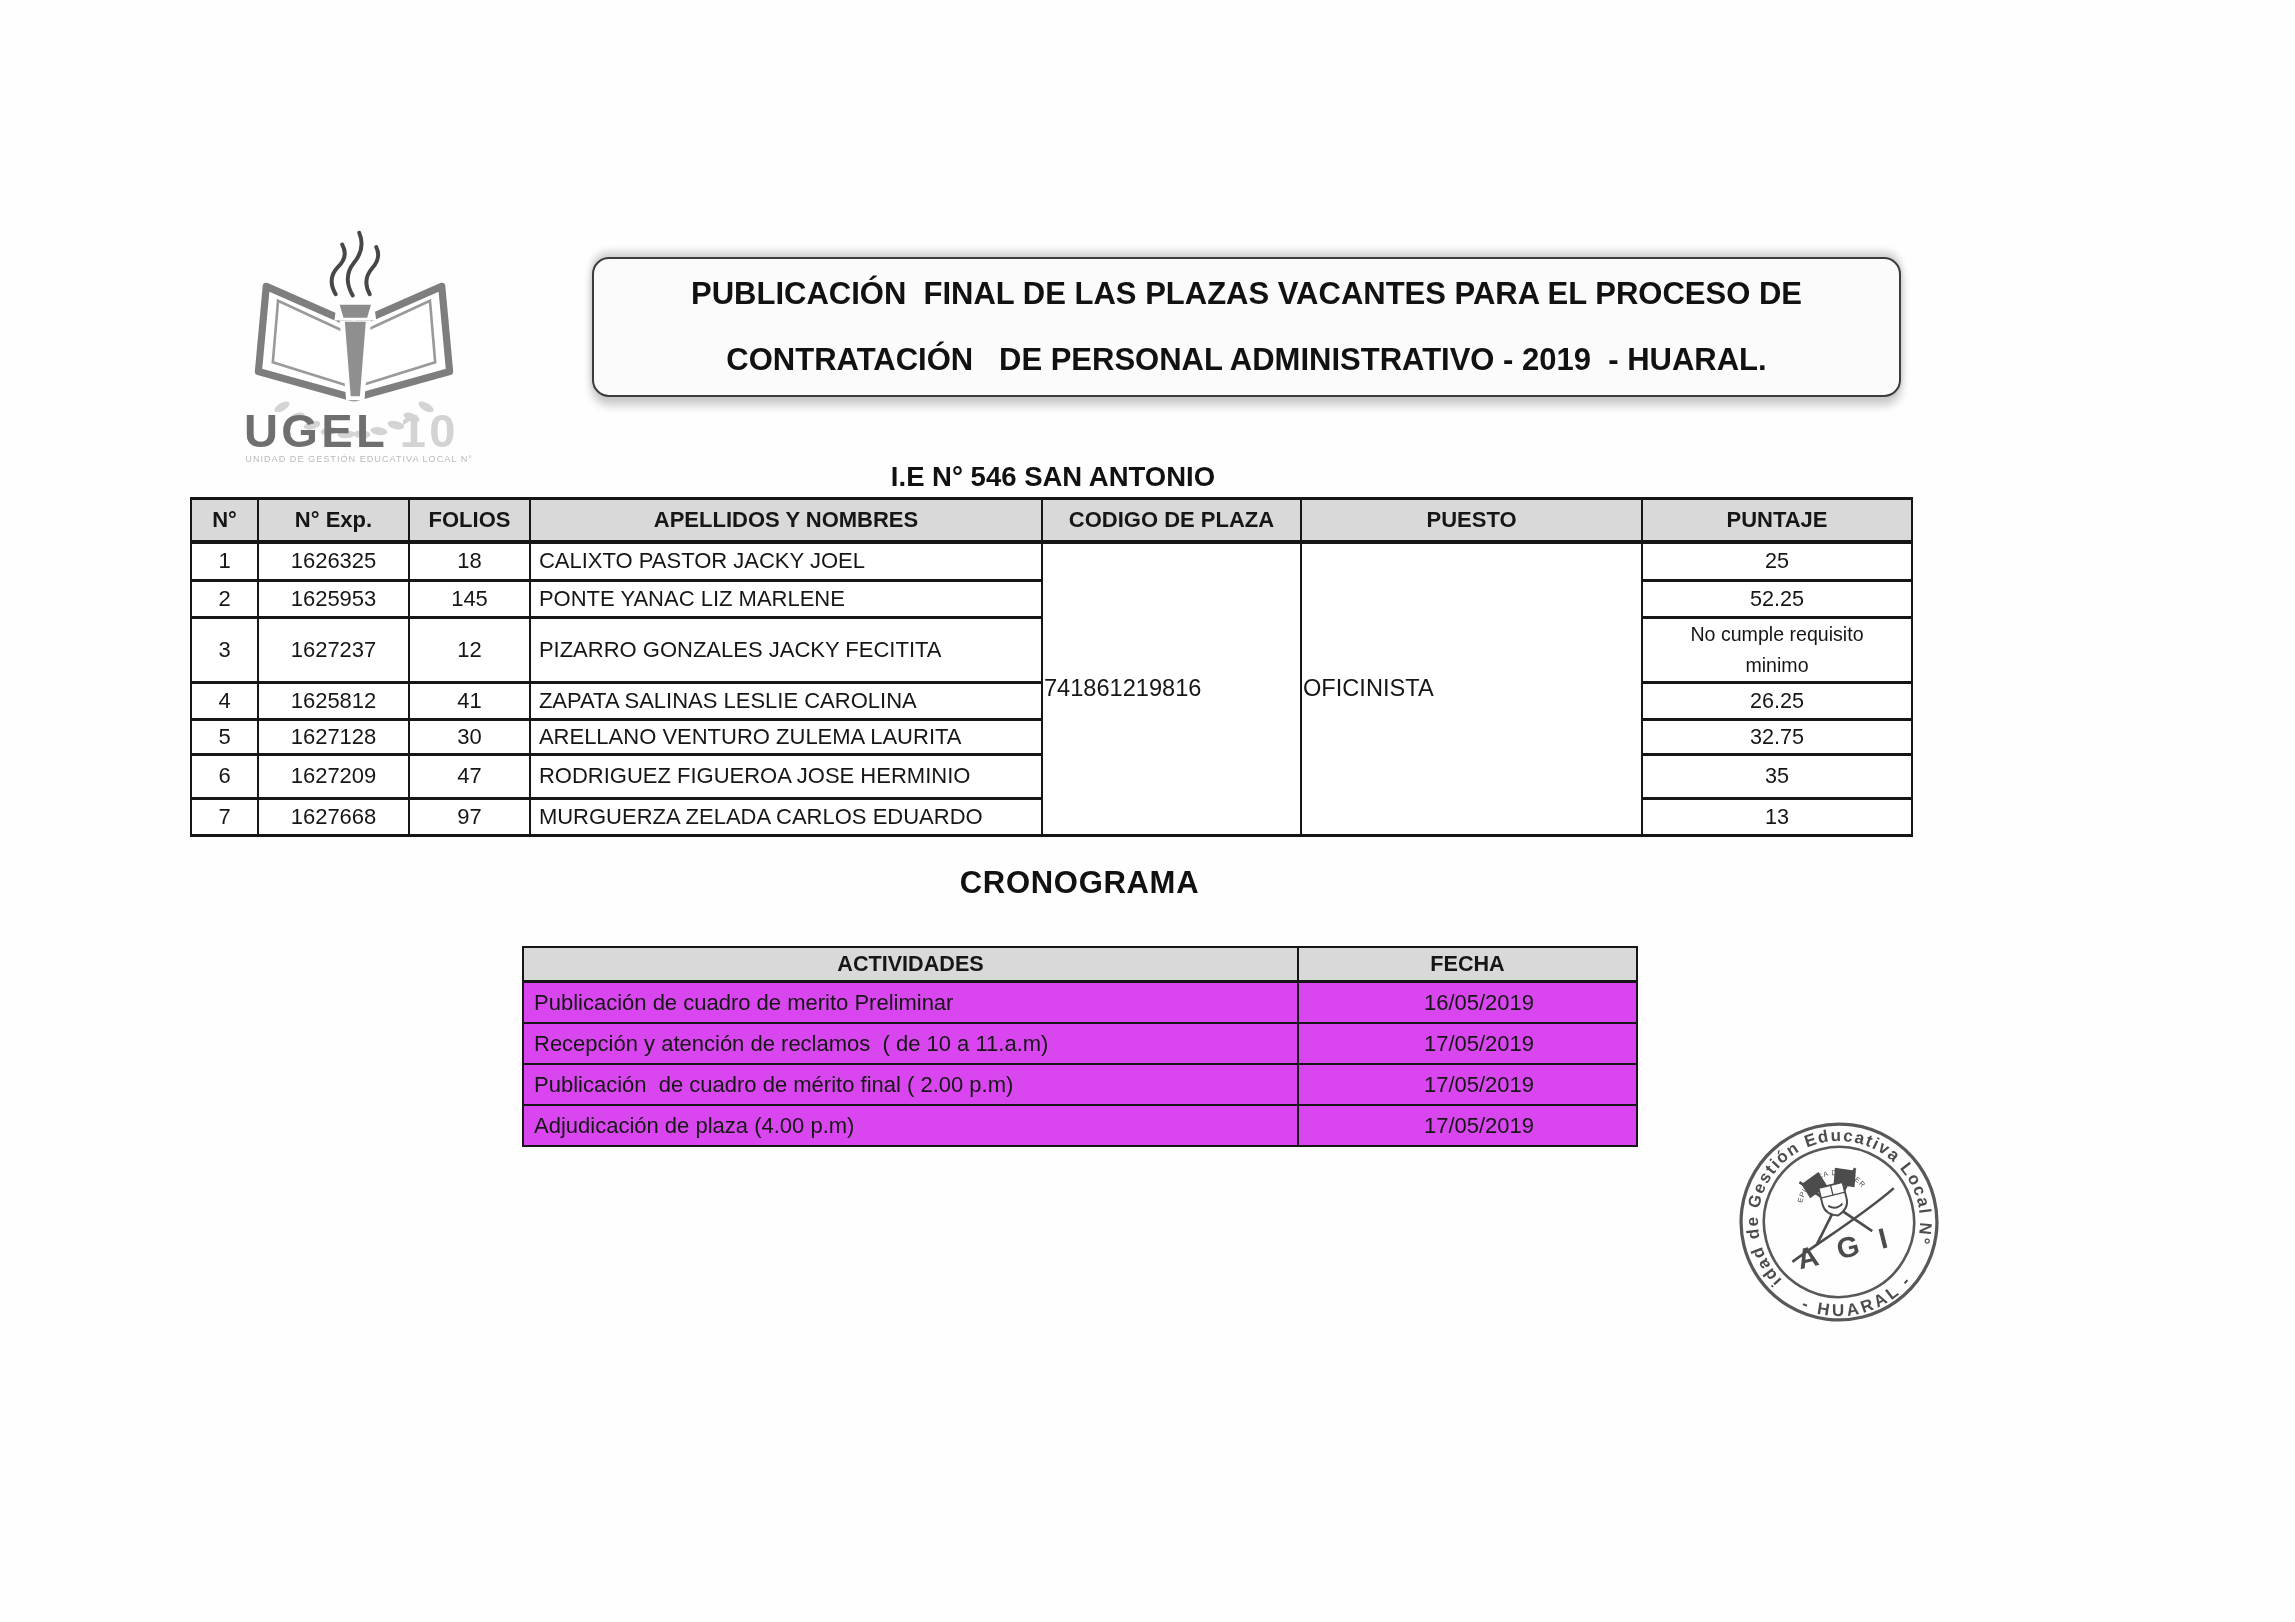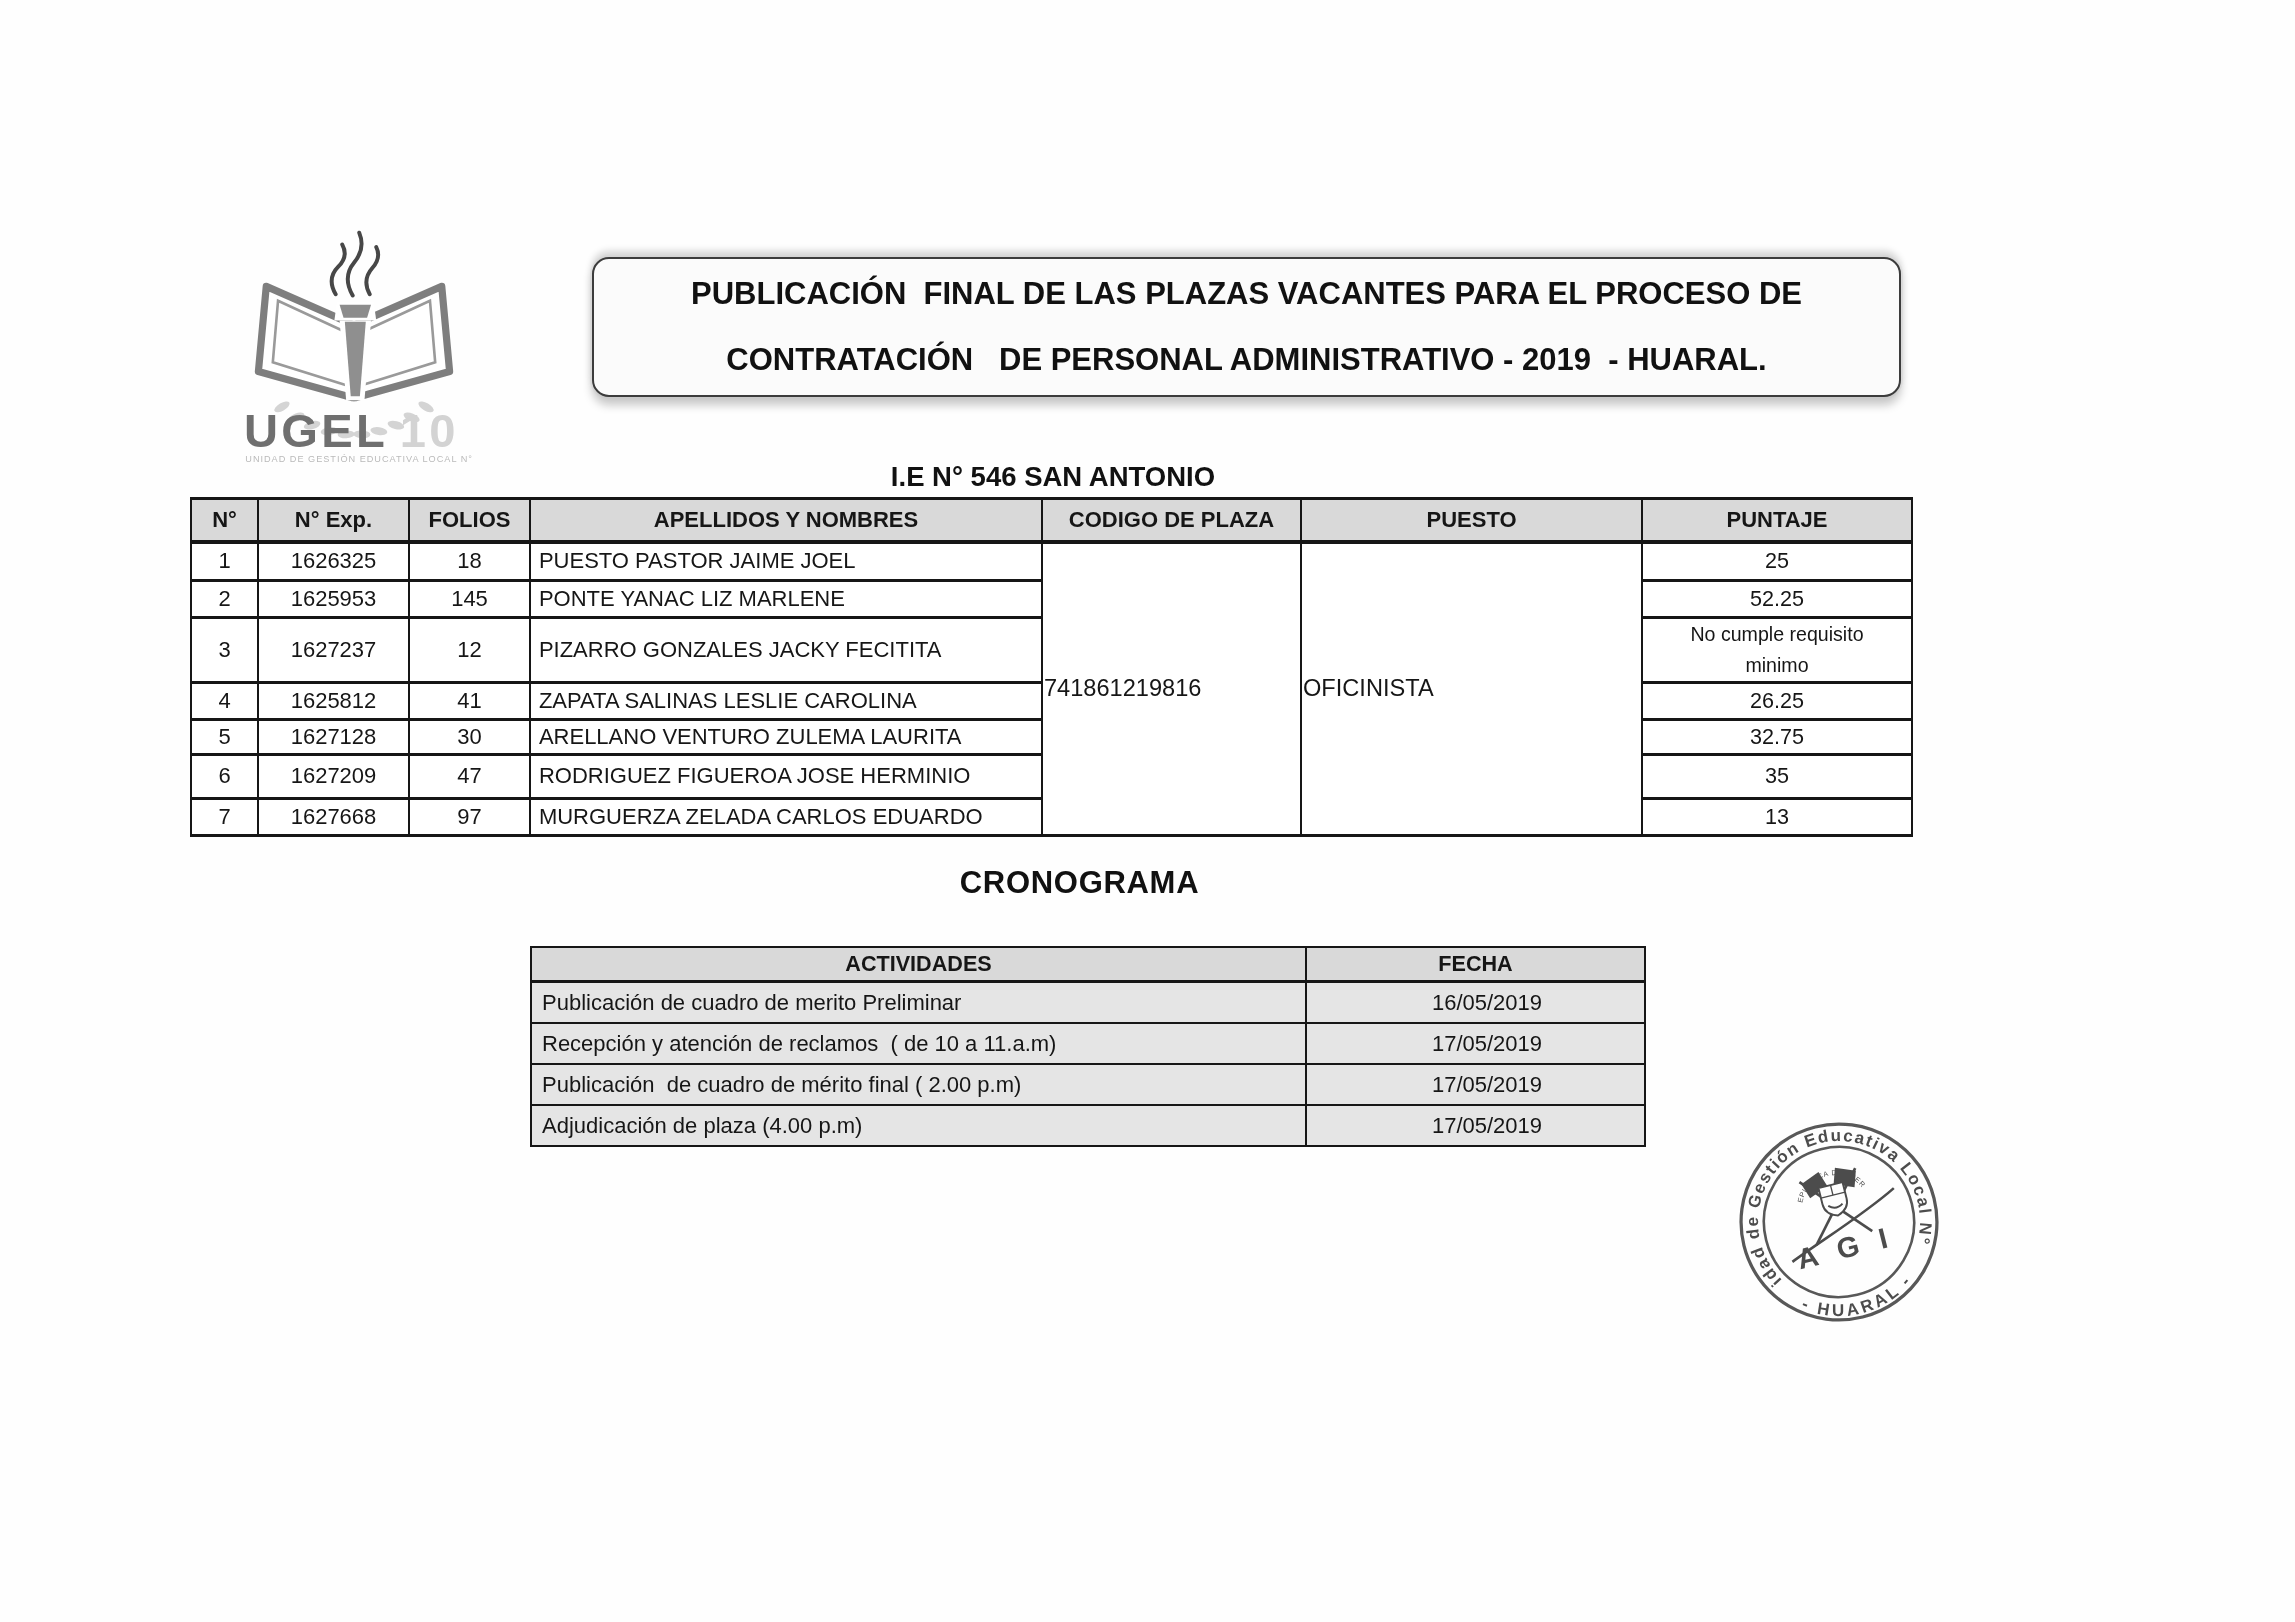--- a/index.html
+++ b/index.html
@@ -48,21 +48,21 @@
   .main-table td.score{text-align:center; font-size:21.6px;}
   .main-table td.score.small{font-size:19.6px; line-height:1.55; padding:0 18.3px;}
 
   
   .cron-title{
     position:absolute; left:818px; top:865px; width:523px; text-align:center;
     font-size:31px; font-weight:bold; letter-spacing:0.7px; color:#111;
   }
   .cron-table{
     position:absolute; left:522px; top:946px; width:1114px;
-    border-collapse:collapse; table-layout:fixed; background:#e5e5e5;margin-left:8px;
+    border-collapse:collapse; table-layout:fixed; background:#d946ef;
   }
   .cron-table th{
     height:30px; background:#d9d9d9; font-size:21.6px; font-weight:bold;
     border:2.6px solid #161616; border-bottom-width:3.9px; overflow:hidden;
   }
   .cron-table td{
     height:37px; border:2px solid #161616; border-top-width:2.6px; border-bottom-width:2.6px;
     font-size:22px; overflow:hidden; vertical-align:middle;padding-left:24px;
   }
   .cron-table td.act{padding-left:10px; text-align:left; white-space:pre;}
@@ -146,21 +146,21 @@
       <th>FOLIOS</th>
       <th>APELLIDOS Y NOMBRES</th>
       <th>CODIGO DE PLAZA</th>
       <th>PUESTO</th>
       <th>PUNTAJE</th>
     </tr>
     <tr class="rh1">
       <td class="c">1</td>
       <td class="c">1626325</td>
       <td class="c">18</td>
-      <td class="name">PUESTO PASTOR JAIME JOEL</td>
+      <td class="name">CALIXTO PASTOR JACKY JOEL</td>
       <td class="merged" rowspan="7">741861219816</td>
       <td class="merged" rowspan="7">OFICINISTA</td>
       <td class="score">25</td>
     </tr>
     <tr class="rh2">
       <td class="c">2</td>
       <td class="c">1625953</td>
       <td class="c">145</td>
       <td class="name">PONTE YANAC LIZ MARLENE</td>
       <td class="score">52.25</td>

